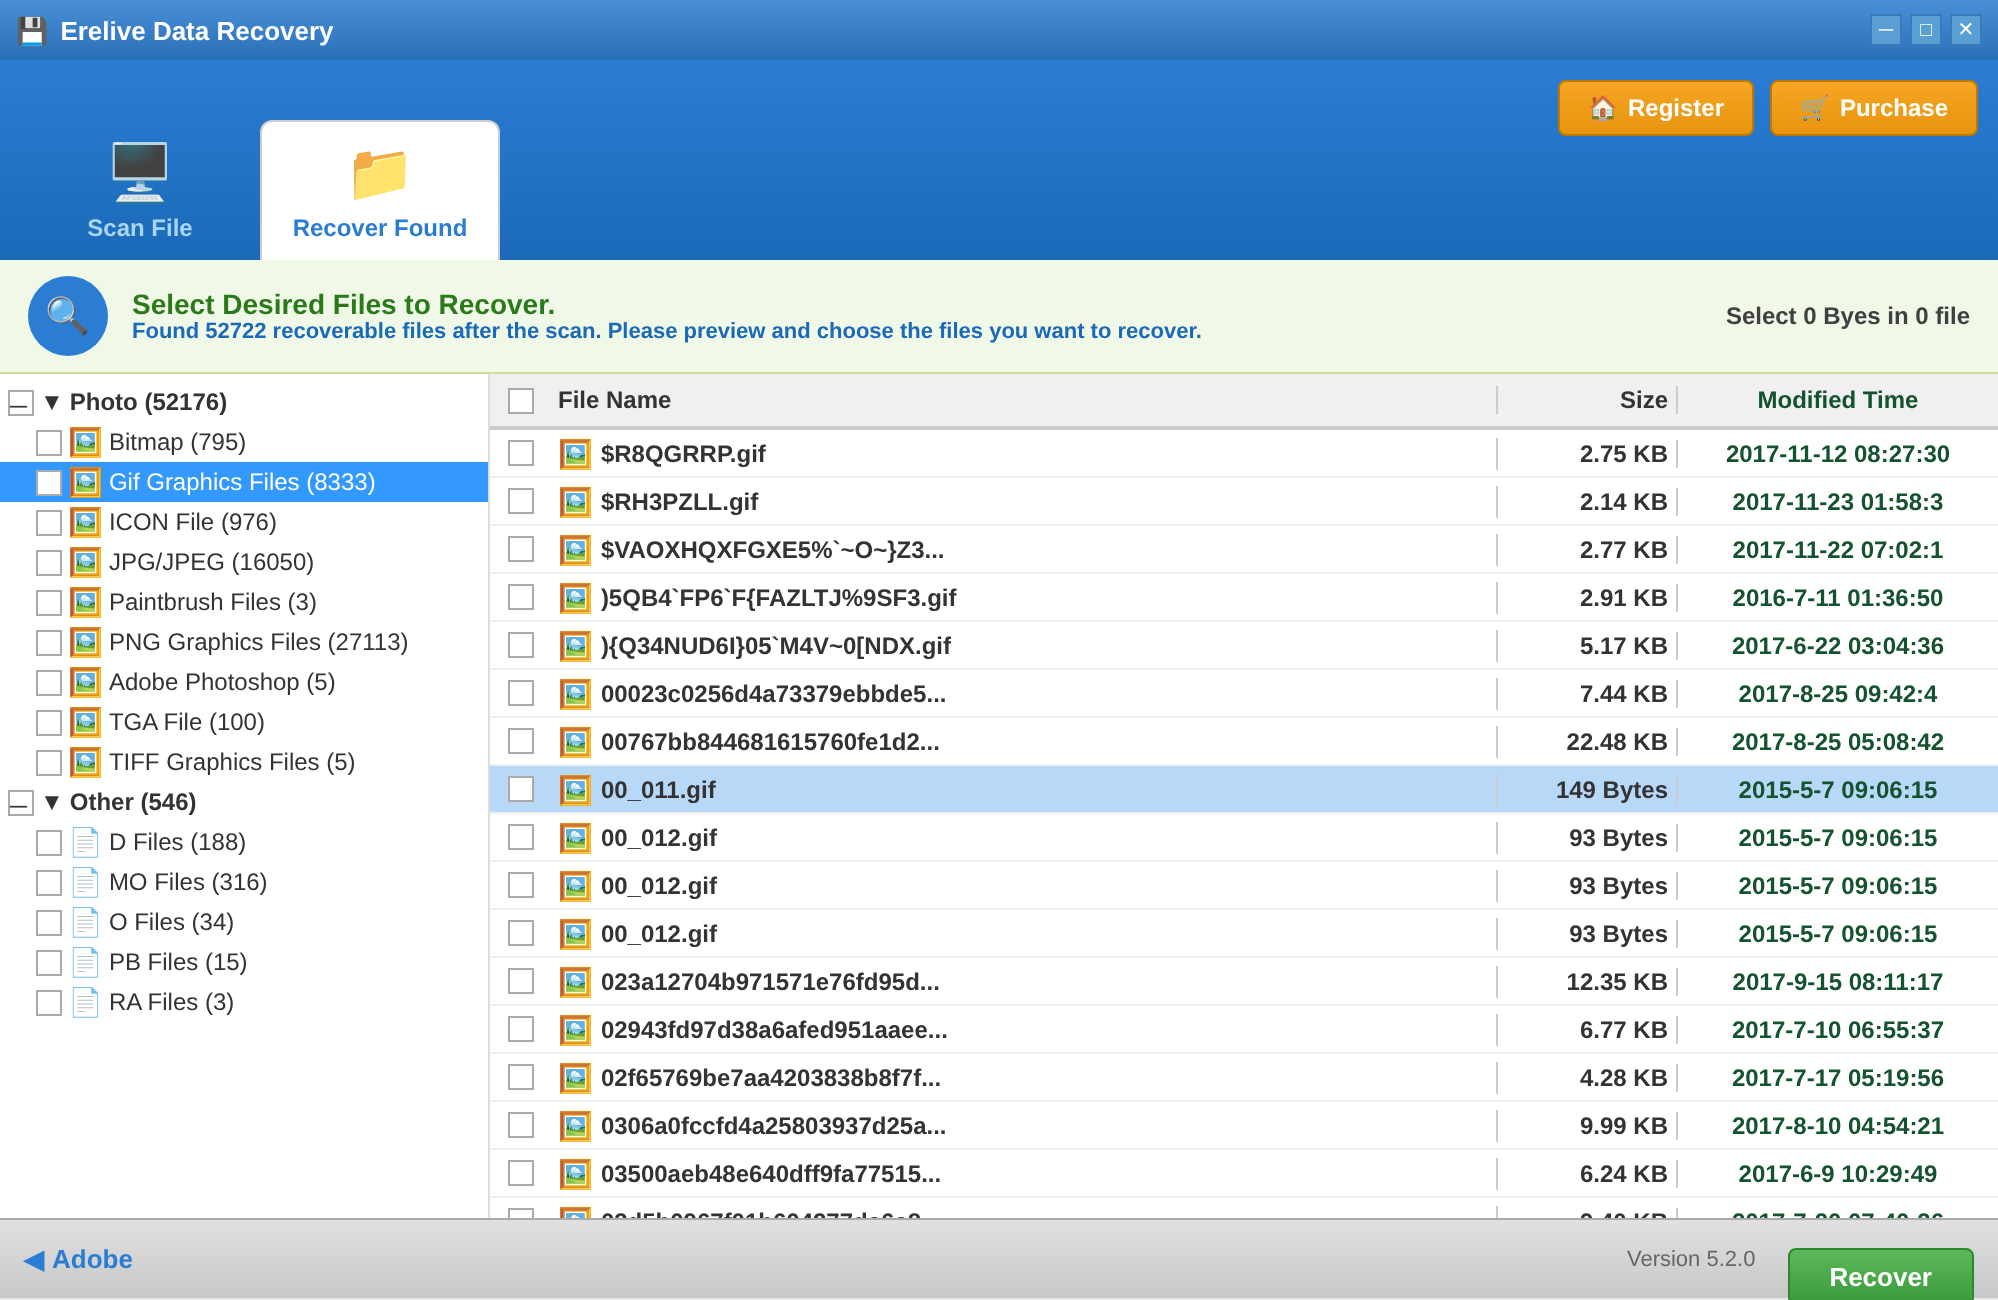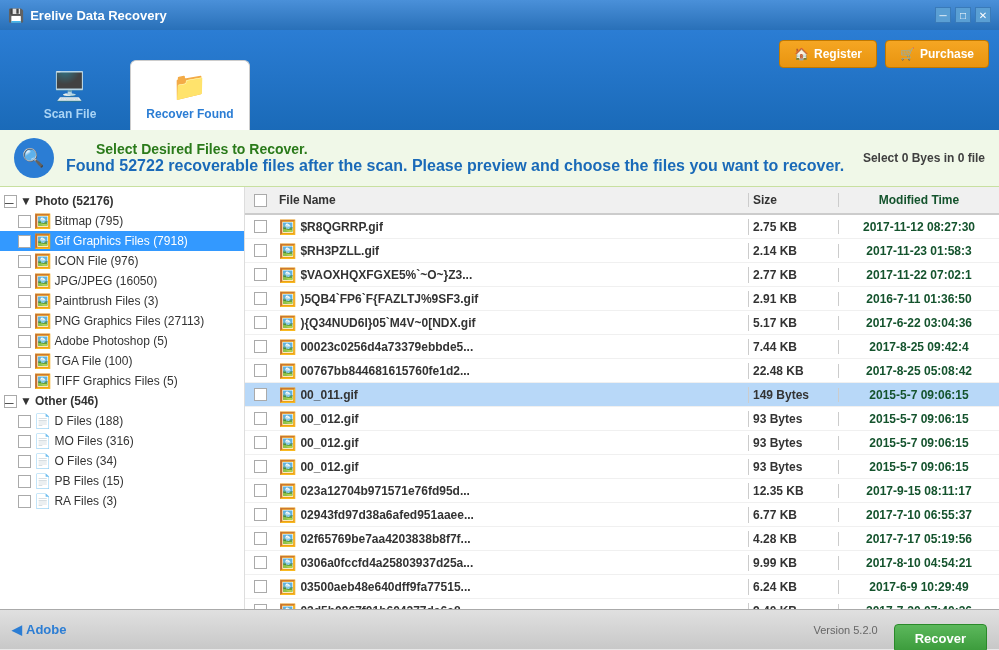--- a/index.html
+++ b/index.html
@@ -95,22 +95,22 @@
       background: #f0f8e8;
       border-bottom: 1px solid #c8e0a0;
       padding: 8px 14px;
       display: flex;
       align-items: center;
       gap: 12px;
       justify-content: space-between;
     }
     .info-bar-left { display: flex; align-items: center; gap: 12px; }
     .info-icon { width: 40px; height: 40px; background: #2b7dd4; border-radius: 50%; display: flex; align-items: center; justify-content: center; color: white; font-size: 18px; }
-    .info-text-main { color: #2a7a1a; font-size: 14px; font-weight: bold; margin-left: 30px; }
-    .info-text-sub { color: #444; font-size: 16px; text-align: right; }
+    .info-text-main { color: #2a7a1a; font-size: 14px; font-weight: bold; }
+    .info-text-sub { color: #444; font-size: 11px; text-align: right; }
     .info-text-sub span { color: #1a6ab8; font-weight: bold; }
     .info-bar-right { color: #404040; font-weight: bold; font-size: 12px; }
 
     
     .main-content {
       display: flex;
       height: calc(650px - 30px - 100px - 58px - 40px);
       background: white;
     }
 
@@ -143,21 +143,21 @@
     .file-list { flex: 1; overflow: hidden; display: flex; flex-direction: column; }
     .file-list-header {
       display: flex;
       background: #f0f0f0;
       border-bottom: 2px solid #ccc;
       height: 28px;
       align-items: center;
     }
     .col-check { width: 30px; flex-shrink: 0; display: flex; align-items: center; justify-content: center; }
     .col-name { flex: 1; padding: 0 4px; font-weight: bold; color: #333; border-right: 1px solid #ccc; text-align: left; }
-    .col-size { width: 90px; flex-shrink: 0; padding: 0 4px; font-weight: bold; color: #333; border-right: 1px solid #ccc; text-align: left; }
+    .col-size { width: 90px; flex-shrink: 0; padding: 0 4px; font-weight: bold; color: #333; border-right: 1px solid #ccc; text-align: right; }
     .col-time { width: 160px; flex-shrink: 0; padding: 0 4px; font-weight: bold; color: #14532d; text-align: center; }
 
     .file-rows { overflow-y: auto; flex: 1; }
     .file-row {
       display: flex;
       align-items: center;
       height: 24px;
       border-bottom: 1px solid #f0f0f0;
       cursor: pointer;
     }
@@ -270,21 +270,21 @@
       <span>Photo (52176)</span>
     </div>
     <div class="tree-item indent1">
       <div class="checkbox"></div>
       <span class="item-icon">🖼️</span>
       <span>Bitmap (795)</span>
     </div>
     <div class="tree-item indent1 selected">
       <div class="checkbox"></div>
       <span class="item-icon">🖼️</span>
-      <span>Gif Graphics Files (7918)</span>
+      <span>Gif Graphics Files (8333)</span>
     </div>
     <div class="tree-item indent1">
       <div class="checkbox"></div>
       <span class="item-icon">🖼️</span>
       <span>ICON File (976)</span>
     </div>
     <div class="tree-item indent1">
       <div class="checkbox"></div>
       <span class="item-icon">🖼️</span>
       <span>JPG/JPEG (16050)</span>

